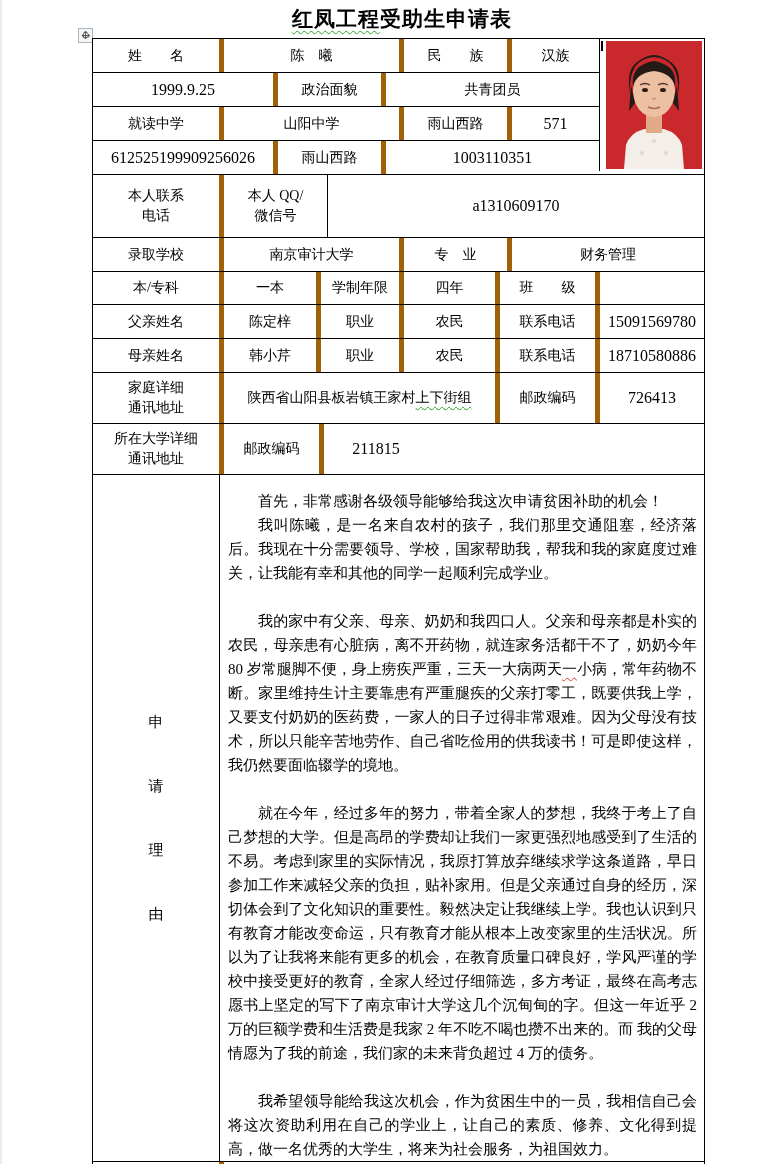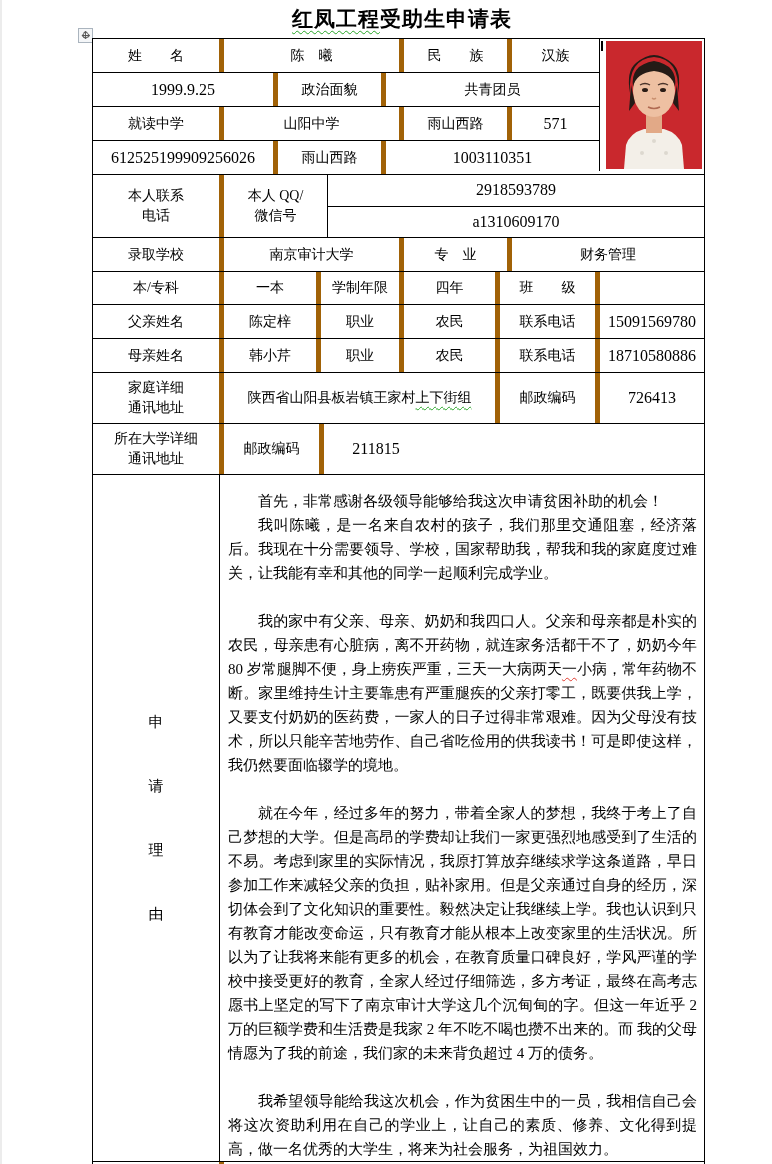--- a/index.html
+++ b/index.html
@@ -98,21 +98,20 @@
       </svg>
     </div>
   </div>
 
   <div class="row h62">
     <div class="c w126 pre">本人联系
 电话</div>
     <div class="c w108 pre">本人 QQ/
 微信号</div>
     <div class="qq-stack">
-      <div class="qq-half num">2918593789</div>
       <div class="qq-half num">a1310609170</div>
     </div>
   </div>
 
   <div class="row h33">
     <div class="c w126">录取学校</div>
     <div class="c w180">南京审计大学</div>
     <div class="c w108">专　业</div>
     <div class="c fx">财务管理</div>
   </div>

